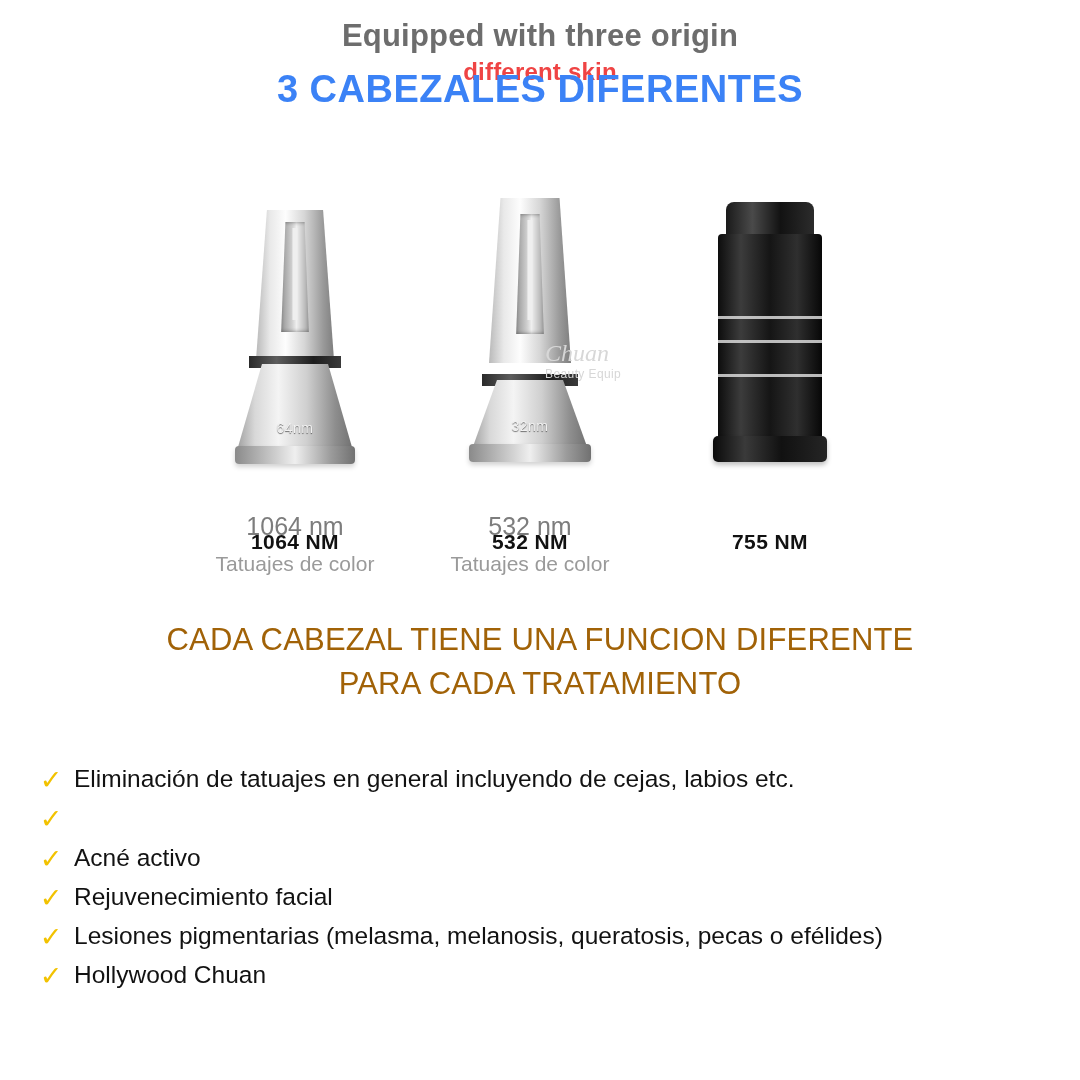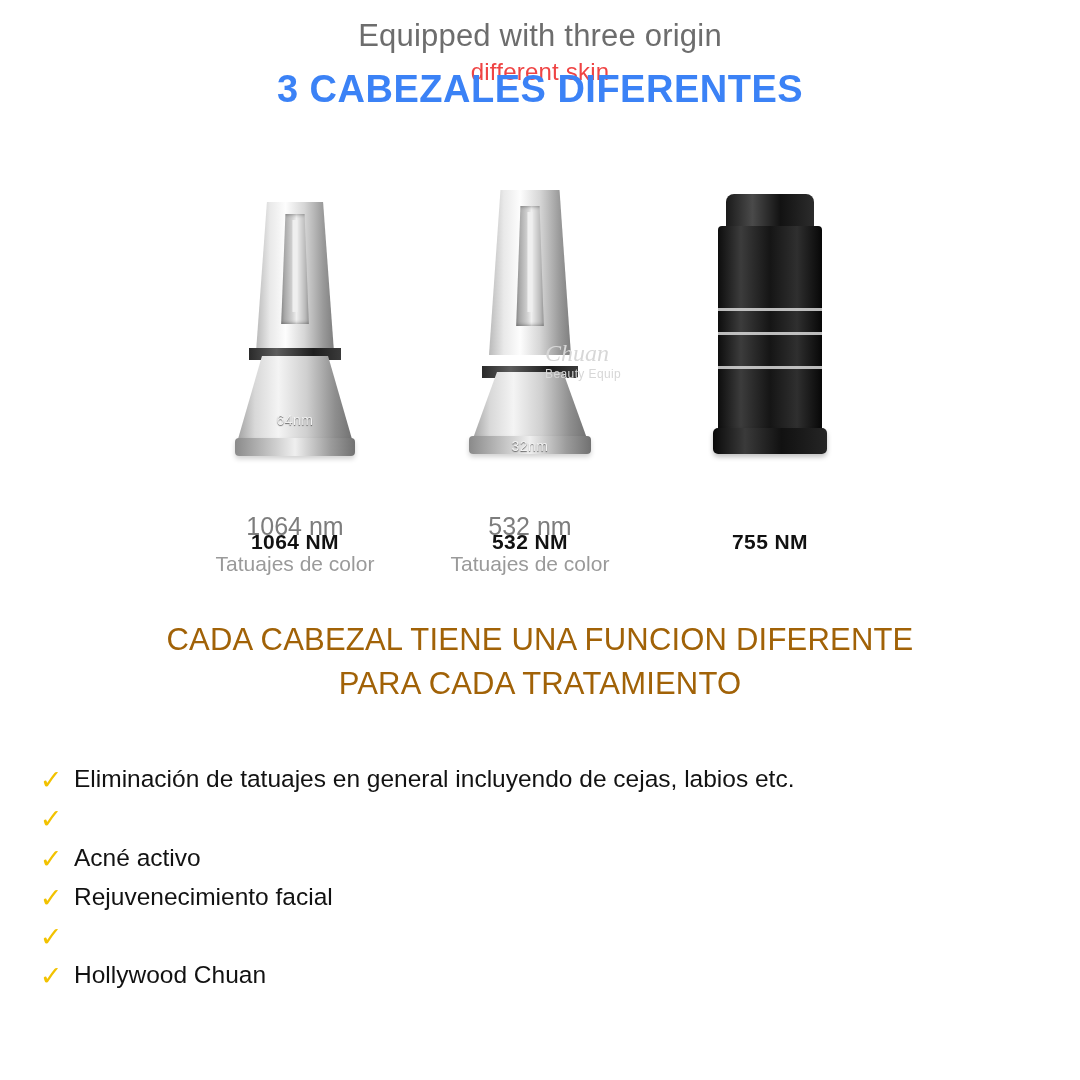--- a/index.html
+++ b/index.html
@@ -17,21 +17,21 @@
   }
 
   
   .bg-en {
     position: absolute;
     left: 0;
     right: 0;
     text-align: center;
     color: #6d6d6d;
     font-family: "Liberation Sans", sans-serif;
-    font-weight: 400;
+    font-weight: 700;
     pointer-events: none;
   }
   .bg-en-1 {
     top: 18px;
     font-size: 31px;
     letter-spacing: 0.2px;
   }
   .bg-en-2 {
     top: 58px;
     font-size: 24px;
@@ -55,21 +55,21 @@
   
   .products {
     position: absolute;
     top: 180px;
     left: 0;
     right: 0;
     height: 320px;
   }
   .product {
     position: absolute;
-    top: 0;
+    top: 8px;
     width: 240px;
     height: 300px;
     text-align: right;
   }
   .product.p1 { left: 175px; }
   .product.p2 { left: 410px; }
   .product.p3 { left: 650px; }
 
   .tip-wrap {
     position: relative;
@@ -151,21 +151,21 @@
     text-shadow: 0 1px 1px rgba(0,0,0,0.55);
   }
 
   
   .p2 .silver-top { top: 10px; height: 165px; width: 82px; }
   .p2 .silver-slot { top: 26px; height: 120px; }
   .p2 .silver-slot::after { height: 100px; }
   .p2 .silver-band { top: 186px; width: 96px; }
   .p2 .silver-body { top: 192px; height: 72px; }
   .p2 .silver-foot { top: 256px; width: 122px; }
-  .p2 .tip-label-on { top: 230px; margin-top: 28px; }
+  .p2 .tip-label-on { top: 230px; }
 
   
   .black-cap {
     position: absolute;
     left: 50%;
     transform: translateX(-50%);
     top: 14px;
     width: 88px;
     height: 36px;
     border-radius: 8px 8px 2px 2px;
@@ -366,18 +366,19 @@
   <div class="list-item">
     <span class="check">✓</span>
     <span class="item-text">Acné activo</span>
   </div>
   <div class="list-item">
     <span class="check">✓</span>
     <span class="item-text">Rejuvenecimiento facial</span>
   </div>
   <div class="list-item">
     <span class="check">✓</span>
+    <span class="item-text">Lesiones pigmentarias (melasma, melanosis, queratosis, pecas o efélides)</span>
   </div>
   <div class="list-item">
     <span class="check">✓</span>
     <span class="item-text">Hollywood Chuan</span>
   </div>
 </div>
 
 </body></html>

